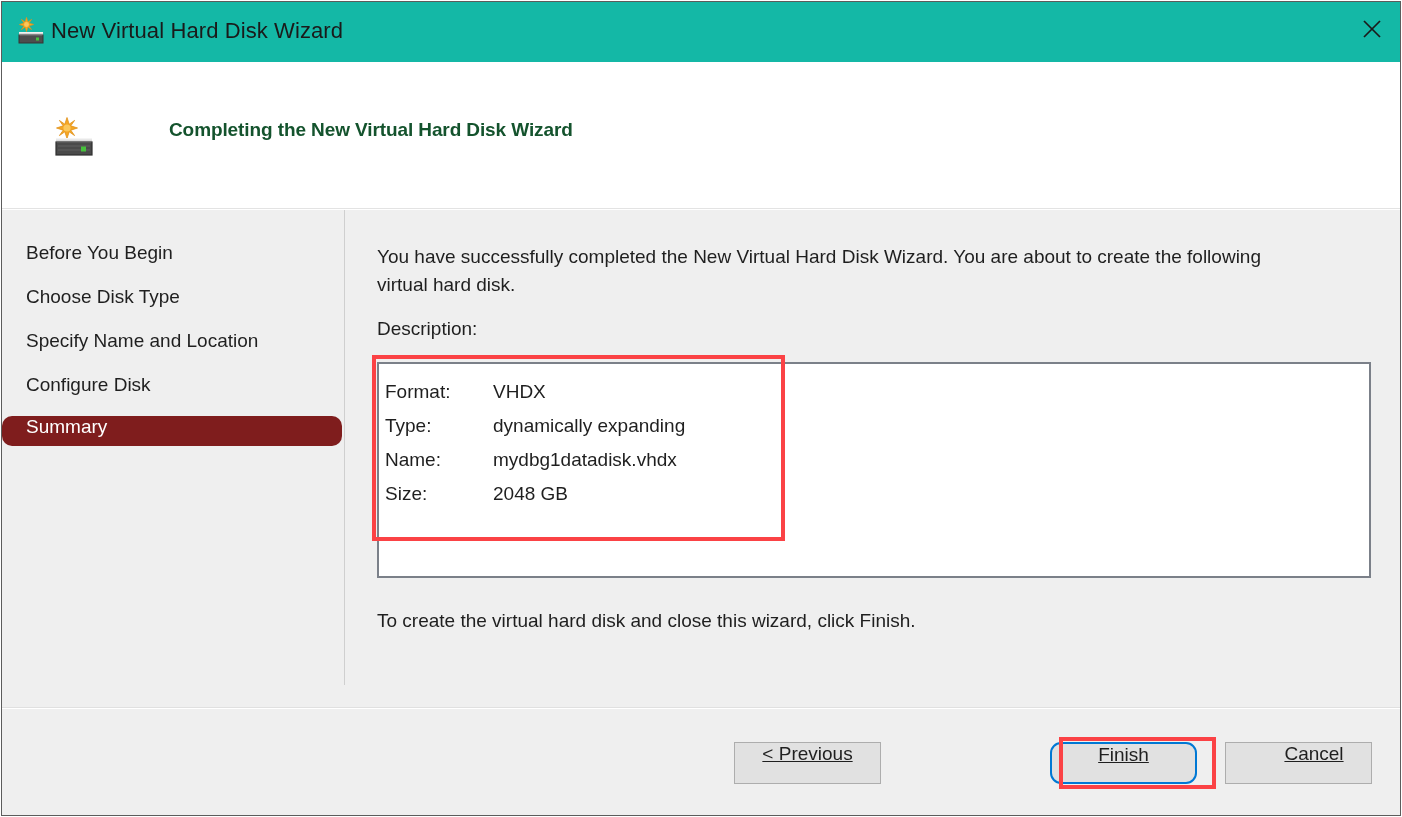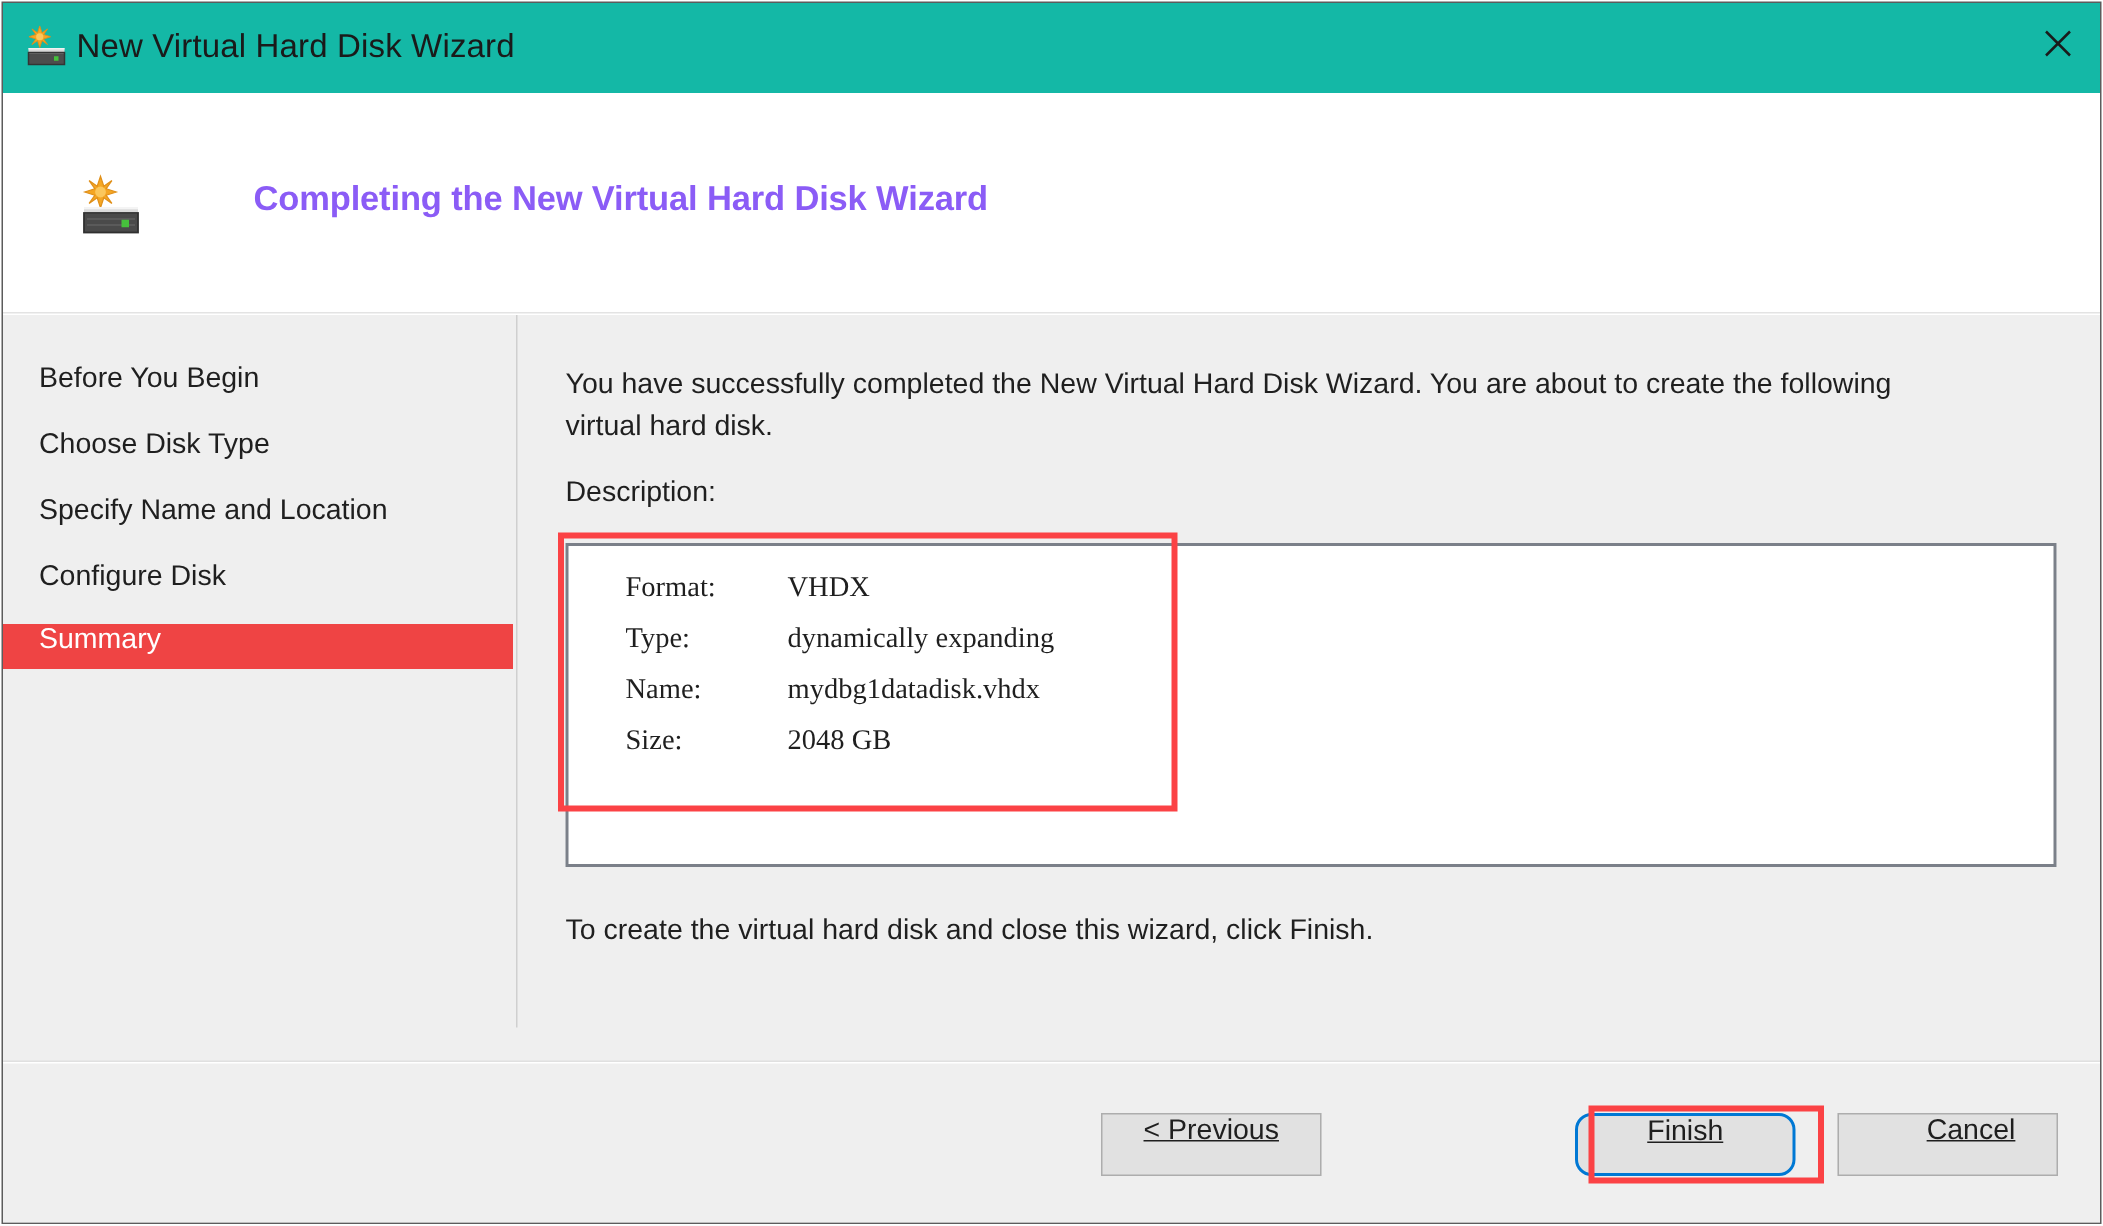--- a/index.html
+++ b/index.html
@@ -78,23 +78,23 @@
     position: absolute;
     left: 48px;
     top: 52px;
     width: 48px;
     height: 48px;
   }
   .header-title {
     position: absolute;
     left: 167px;
     top: 57px;
-    font-size: 23px;
+    font-size: 19px;
     font-weight: bold;
-    color: #8b5cf6;
+    color: #14532d;
     white-space: nowrap;
     letter-spacing: -0.1px;
   }
 
   
   .body-area {
     position: absolute;
     left: 0;
     top: 208px;
     width: 100%;
@@ -122,21 +122,22 @@
     cursor: default;
     box-sizing: border-box;
   }
   .nav-item .nav-label {
     font-size: 19px;
     color: #1f1f1f;
     padding-left: 24px;
     white-space: nowrap;
   }
   .nav-item.selected {
-    background: #ef4444;
+    background: #7f1d1d;
+    border-radius: 10px;
   }
   .nav-item.selected .nav-label {
     color: #ffffff;
   }
 
   .content {
     position: absolute;
     left: 344px;
     top: 0;
     right: 0;
@@ -164,23 +165,22 @@
     left: 31px;
     top: 152px;
     width: 994px;
     height: 216px;
     background: #ffffff;
     border: 2px solid #7b8089;
     box-sizing: border-box;
   }
   .detail-table {
     position: absolute;
-    left: 38px;
+    left: 6px;
     top: 11px;
-    font-family: Liberation Serif, serif;
   }
   .detail-row {
     display: flex;
     height: 34px;
     align-items: center;
   }
   .detail-key {
     width: 108px;
     font-size: 19px;
     color: #1f1f1f;

